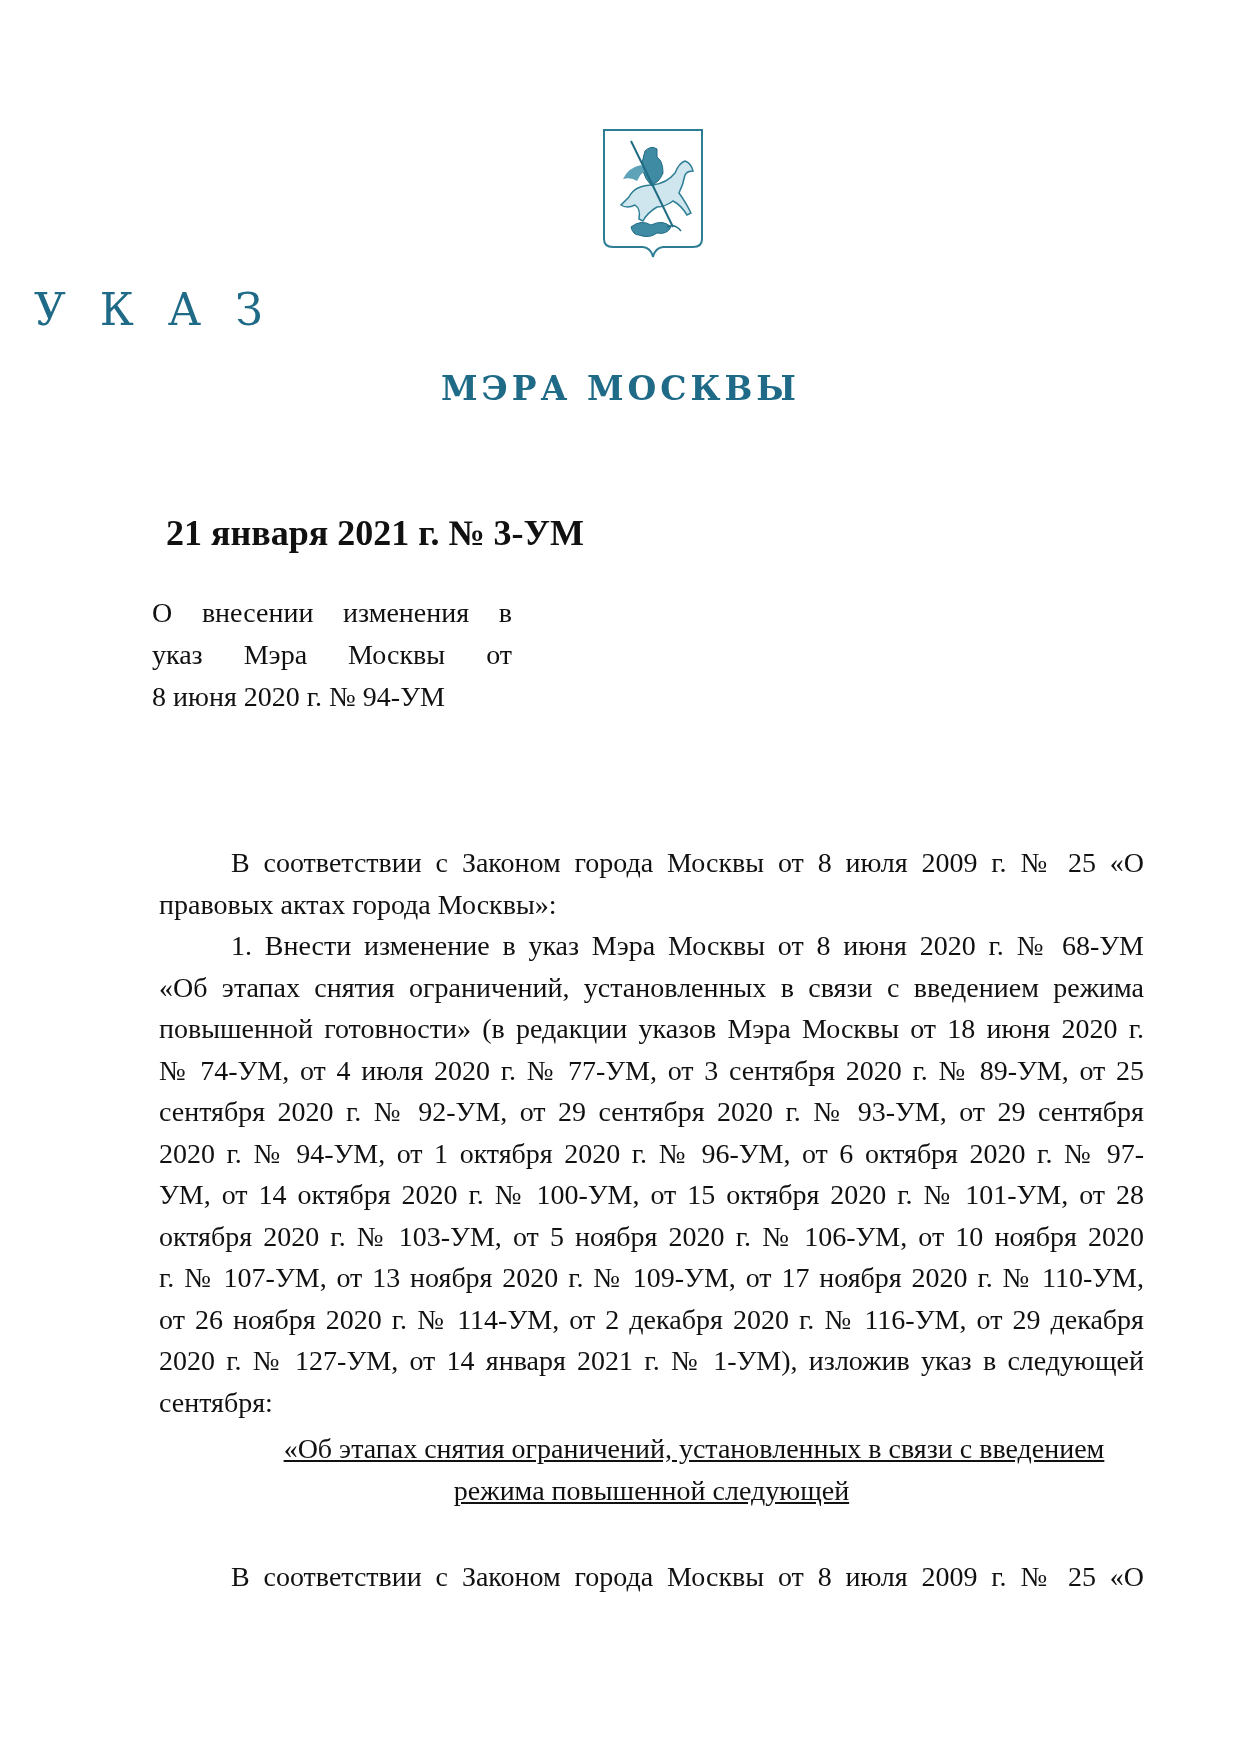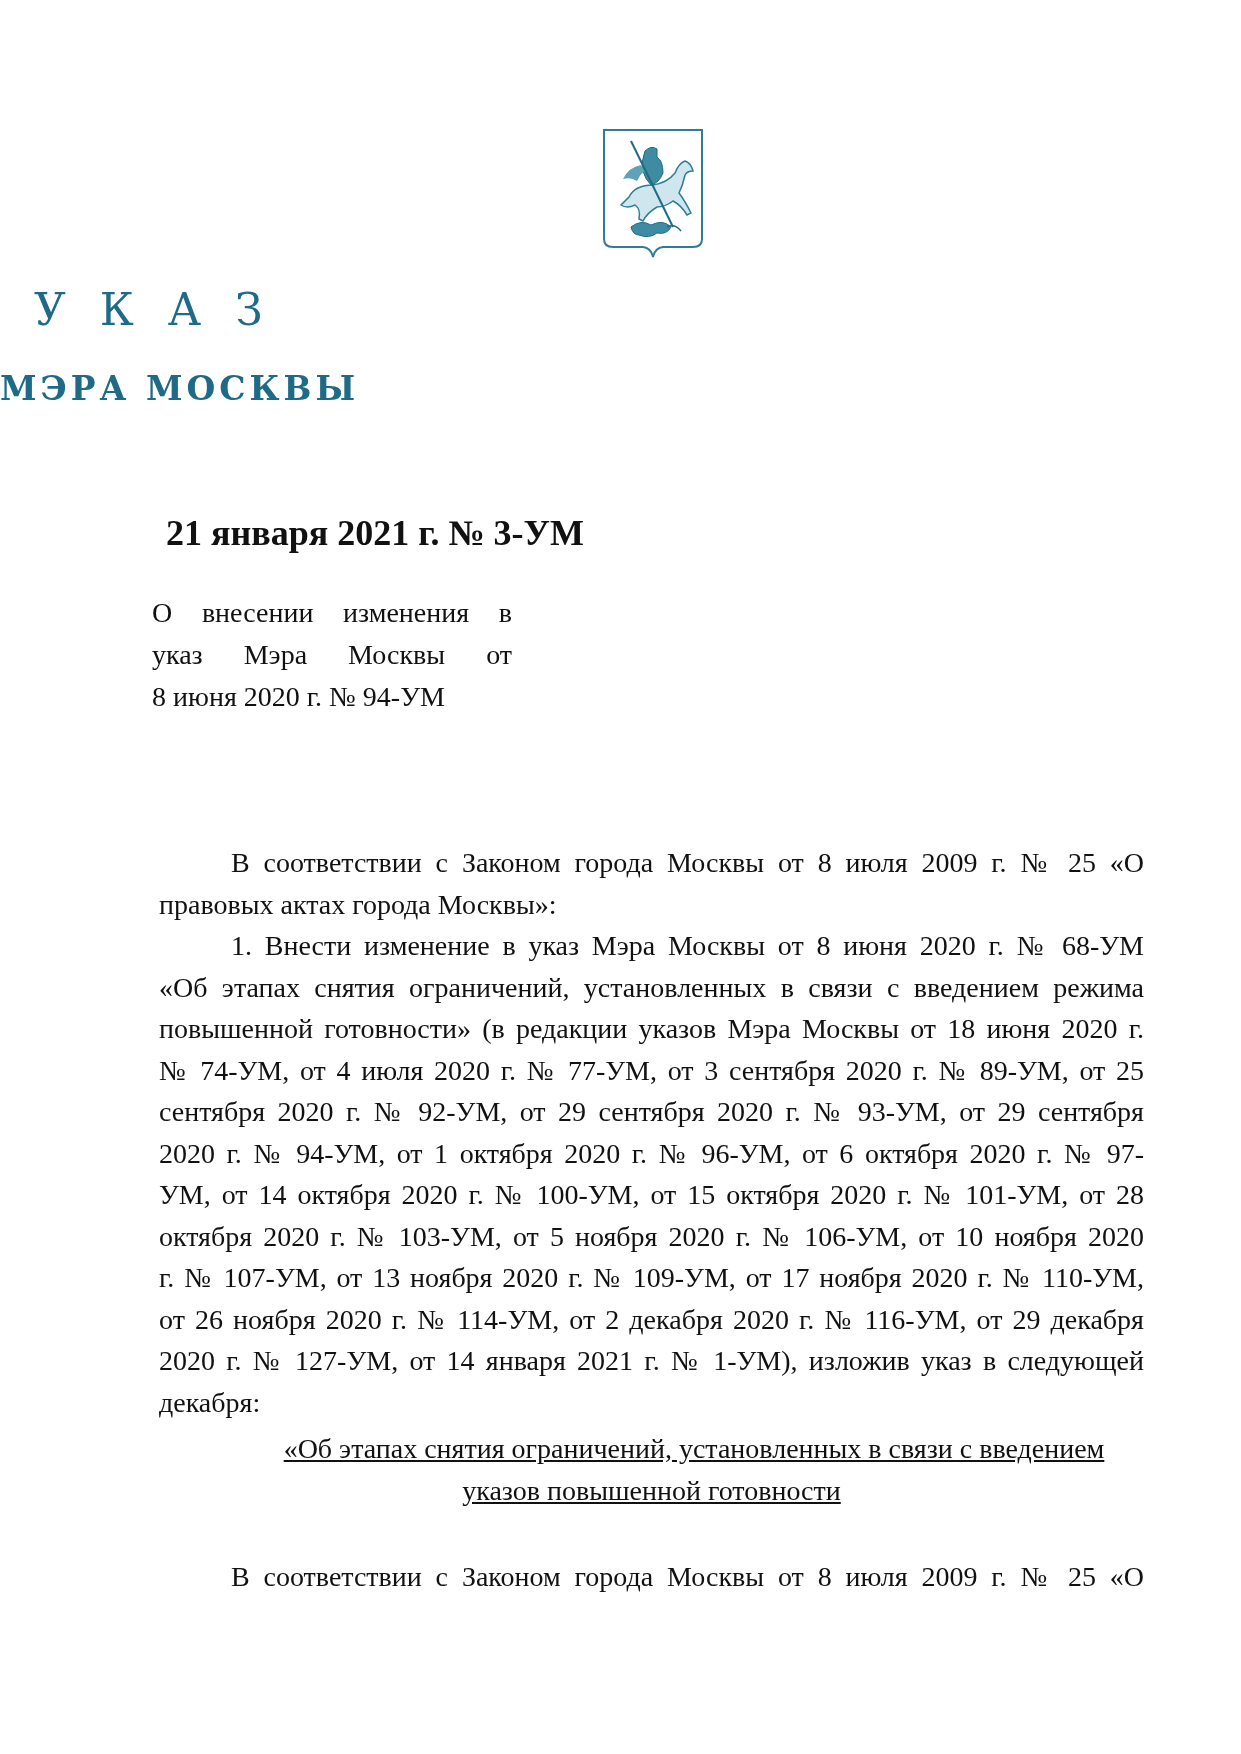--- a/index.html
+++ b/index.html
@@ -43,21 +43,21 @@
       font-weight: normal;
       padding-left: 34px;
       box-sizing: border-box;
       line-height: 1;
     }
     .heading-mera {
       position: absolute;
       left: 0;
       width: 1241px;
       top: 372px;
-      text-align: left;
+      text-align: center;
       font-family: "DejaVu Serif", "Liberation Serif", serif;
       font-size: 33px;
       letter-spacing: 4px;
       color: #1e6a87;
       font-weight: bold;
       line-height: 1;
     }
     
     .doc-number {
       position: absolute;
@@ -164,25 +164,25 @@
     <span class="line">«Об этапах снятия ограничений, установленных в связи с введением режима</span>
     <span class="line">повышенной готовности» (в редакции указов Мэра Москвы от 18 июня 2020 г.</span>
     <span class="line">№ 74-УМ, от 4 июля 2020 г. № 77-УМ, от 3 сентября 2020 г. № 89-УМ, от 25</span>
     <span class="line">сентября 2020 г. № 92-УМ, от 29 сентября 2020 г. № 93-УМ, от 29 сентября</span>
     <span class="line">2020 г. № 94-УМ, от 1 октября 2020 г. № 96-УМ, от 6 октября 2020 г. № 97-</span>
     <span class="line">УМ, от 14 октября 2020 г. № 100-УМ, от 15 октября 2020 г.  № 101-УМ, от 28</span>
     <span class="line">октября 2020 г. № 103-УМ, от 5 ноября 2020 г. № 106-УМ, от 10 ноября 2020</span>
     <span class="line">г. № 107-УМ, от 13 ноября 2020 г. № 109-УМ, от 17 ноября 2020 г. № 110-УМ,</span>
     <span class="line">от 26 ноября 2020 г. № 114-УМ, от 2 декабря 2020 г. № 116-УМ, от 29 декабря</span>
     <span class="line">2020 г. № 127-УМ, от 14 января 2021 г. № 1-УМ), изложив указ в следующей</span>
-    <span class="line last">декабря:</span>
+    <span class="line last">сентября:</span>
   </div>
 
   <div class="centered-title">
     <span class="ct-line first">«Об этапах снятия ограничений, установленных в связи с введением</span>
-    <span class="ct-line">указов повышенной готовности</span>
+    <span class="ct-line">режима повышенной следующей</span>
   </div>
 
   <div class="body-text-2">
     <span class="line indent">В соответствии с Законом города Москвы от 8 июля 2009 г. № 25 «О</span>
   </div>
 
 </div>
 
 </body></html>

